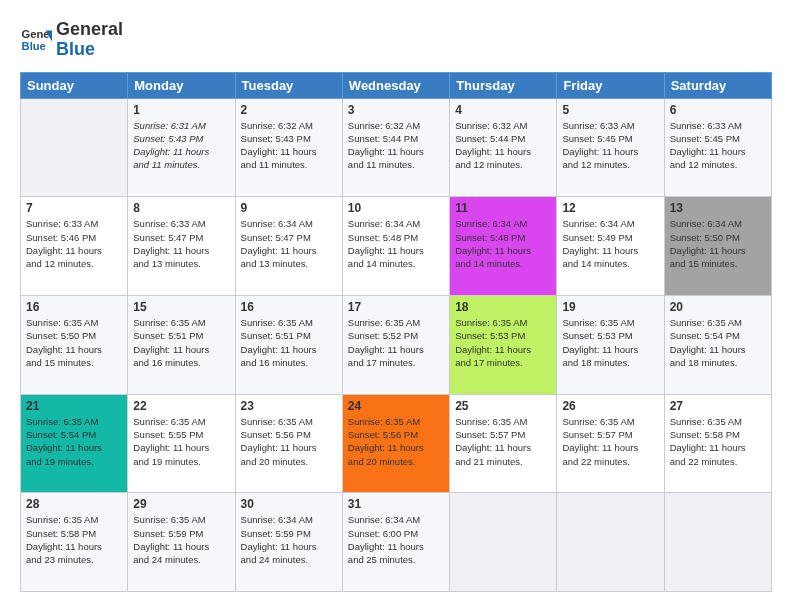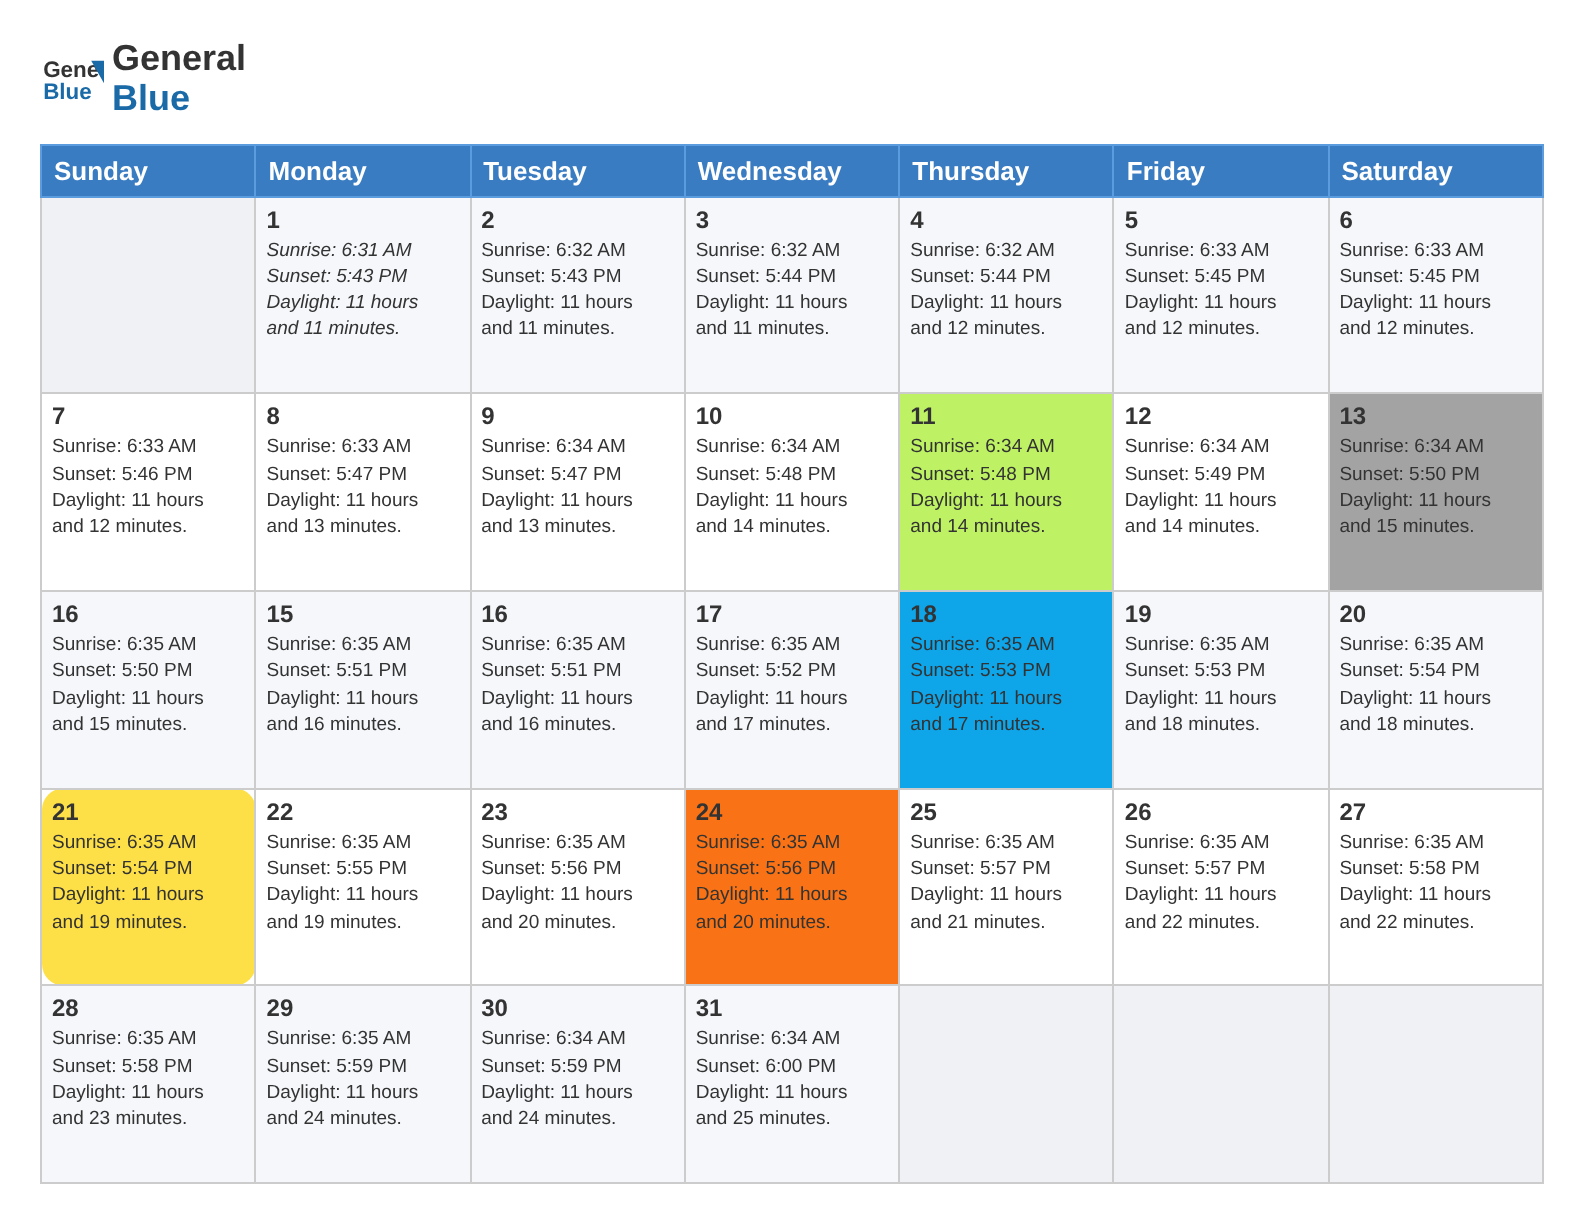--- a/index.html
+++ b/index.html
@@ -200,21 +200,21 @@
 Daylight: 11 hours
 and 13 minutes.</div>
           </td>
           <td style="background-color: rgb(255, 255, 255);">
             <span class="day-num">10</span>
             <div class="day-info" style="white-space: pre-line;">Sunrise: 6:34 AM
 Sunset: 5:48 PM
 Daylight: 11 hours
 and 14 minutes.</div>
           </td>
-          <td style="background-color: #bef264;">
+          <td style="background-color: #d946ef;">
             <span class="day-num">11</span>
             <div class="day-info" style="white-space: pre-line;">Sunrise: 6:34 AM
 Sunset: 5:48 PM
 Daylight: 11 hours
 and 14 minutes.</div>
           </td>
           <td style="background-color: rgb(255, 255, 255);">
             <span class="day-num">12</span>
             <div class="day-info" style="white-space: pre-line;">Sunrise: 6:34 AM
 Sunset: 5:49 PM
@@ -251,21 +251,21 @@
 Daylight: 11 hours
 and 16 minutes.</div>
           </td>
           <td style="background-color: rgb(245, 247, 250);">
             <span class="day-num">17</span>
             <div class="day-info" style="white-space: pre-line;">Sunrise: 6:35 AM
 Sunset: 5:52 PM
 Daylight: 11 hours
 and 17 minutes.</div>
           </td>
-          <td style="background-color: #0ea5e9;">
+          <td style="background-color: #bef264;">
             <span class="day-num">18</span>
             <div class="day-info" style="white-space: pre-line;">Sunrise: 6:35 AM
 Sunset: 5:53 PM
 Daylight: 11 hours
 and 17 minutes.</div>
           </td>
           <td style="background-color: rgb(245, 247, 250);">
             <span class="day-num">19</span>
             <div class="day-info" style="white-space: pre-line;">Sunrise: 6:35 AM
 Sunset: 5:53 PM
@@ -274,21 +274,21 @@
           </td>
           <td style="background-color: rgb(245, 247, 250);">
             <span class="day-num">20</span>
             <div class="day-info" style="white-space: pre-line;">Sunrise: 6:35 AM
 Sunset: 5:54 PM
 Daylight: 11 hours
 and 18 minutes.</div>
           </td>
         </tr>
         <tr>
-          <td style="background-color: #fde047; border-radius: 11px;">
+          <td style="background-color: #14b8a6;">
             <span class="day-num">21</span>
             <div class="day-info" style="white-space: pre-line;">Sunrise: 6:35 AM
 Sunset: 5:54 PM
 Daylight: 11 hours
 and 19 minutes.</div>
           </td>
           <td style="background-color: rgb(255, 255, 255);">
             <span class="day-num">22</span>
             <div class="day-info" style="white-space: pre-line;">Sunrise: 6:35 AM
 Sunset: 5:55 PM

